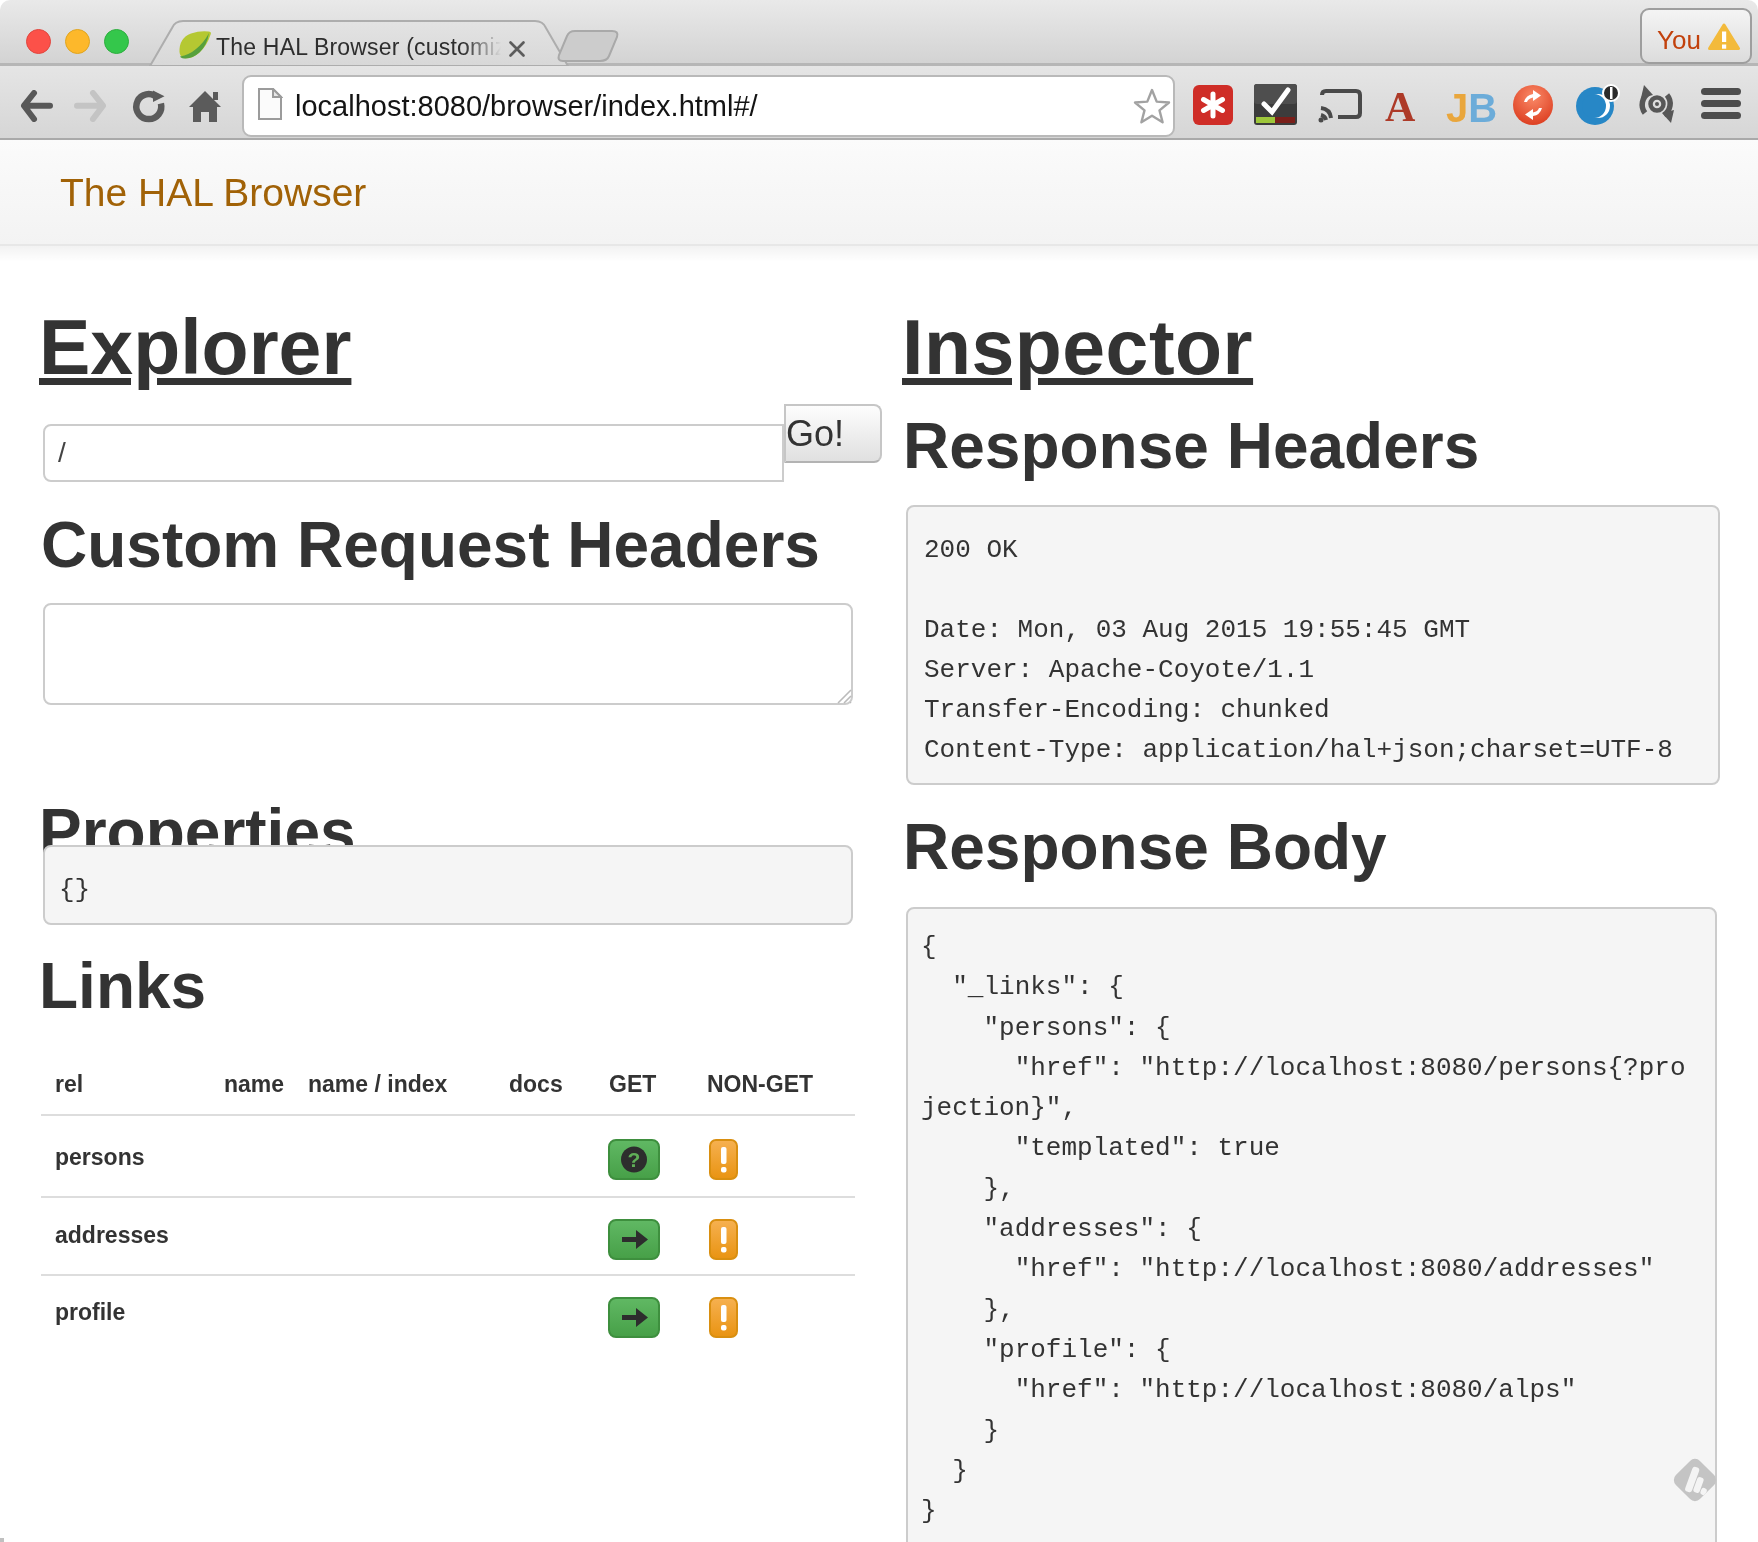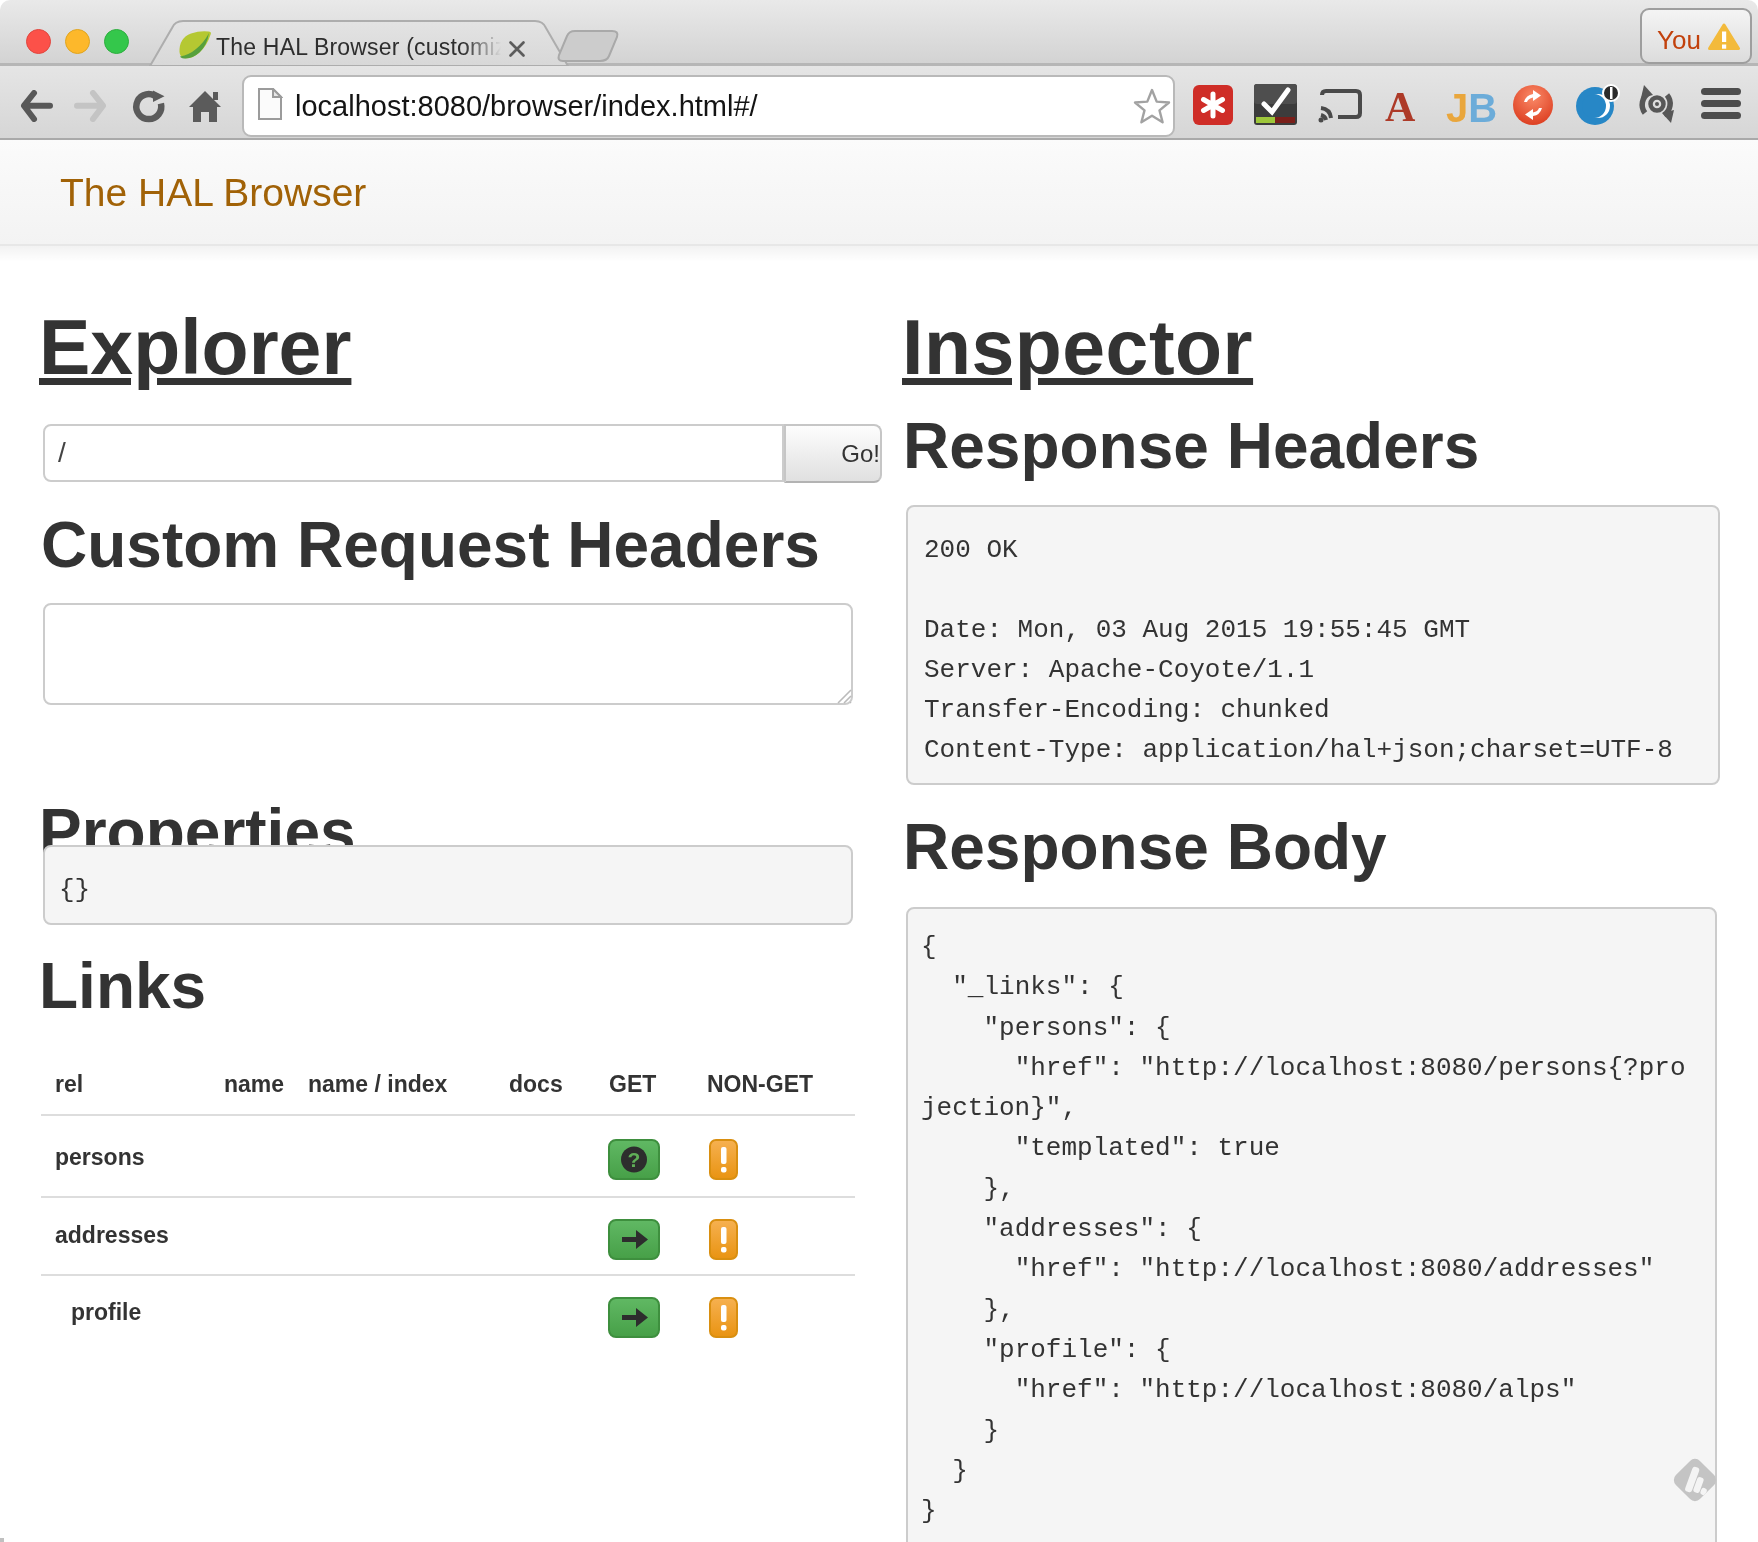--- a/index.html
+++ b/index.html
@@ -35,23 +35,23 @@
   #hInspector{left:902px;top:309px;letter-spacing:0.5px;}
   #hCRH{left:41px;top:513px;}
   #hProps{left:39px;top:800px;}
   #hLinks{left:39px;top:954px;}
   #hRH{left:903px;top:414px;}
   #hRB{left:903px;top:815px;}
   
   #slash-input{left:43px;top:424px;width:724px;height:54px;background:#fff;
     border:2px solid #ccc;border-radius:8px 0 0 8px;font-size:28px;color:#444;
     line-height:54px;padding-left:13px;}
-  #gobtn{left:784px;top:424px;width:94px;height:55px;border:2px solid #c6c6c6;
+  #gobtn{left:784px;top:404px;width:94px;height:55px;border:2px solid #c6c6c6;
     border-radius:0 8px 8px 0;background:linear-gradient(#fdfdfd,#e0e0e0);border-bottom-color:#b3b3b3;
-    font-size:24px;color:#333;text-align:right;line-height:55px;}
+    font-size:36px;color:#333;text-align:left;line-height:55px;}
   #ta{left:43px;top:603px;width:806px;height:98px;background:#fff;
     border:2px solid #ccc;border-radius:8px;}
   .prebox{margin:0;background:#f5f5f5;border:2px solid #ccc;border-radius:8px;
     font-family:"Liberation Mono",monospace;font-size:26px;color:#333;}
   #prop-pre{left:43px;top:845px;width:768px;padding:28px 24px 17px 14px;line-height:31px;}
   
   .th,.td{font-weight:bold;color:#333;font-size:23px;line-height:1;}
   .tline{}
   .tline{background:#ddd;height:2px;left:41px;width:814px;}
   
@@ -240,21 +240,21 @@
   <div class="abs btn-g" style="left:608px;top:1219px;"></div>
   <svg class="abs" style="left:608px;top:1219px;" width="52" height="41" viewBox="0 0 52 41">
     <path d="M14 18 L28 18 L28 11 L40 20.5 L28 30 L28 23 L14 23 Z" fill="#2d2d2d"></path>
   </svg>
   <div class="abs btn-o" style="left:709px;top:1219px;"></div>
   <svg class="abs" style="left:709px;top:1219px;" width="29" height="41" viewBox="0 0 29 41">
     <rect x="12" y="8" width="5.5" height="17" rx="2" fill="#fff"></rect>
     <rect x="12" y="28" width="5.5" height="5.5" rx="2" fill="#fff"></rect>
   </svg>
   <div class="abs tline" style="top:1274px;"></div>
-  <div class="abs td" style="left:55px;top:1301px;margin-left:16px;">profile</div>
+  <div class="abs td" style="left:55px;top:1301px;">profile</div>
   <div class="abs btn-g" style="left:608px;top:1297px;"></div>
   <svg class="abs" style="left:608px;top:1297px;" width="52" height="41" viewBox="0 0 52 41">
     <path d="M14 18 L28 18 L28 11 L40 20.5 L28 30 L28 23 L14 23 Z" fill="#2d2d2d"></path>
   </svg>
   <div class="abs btn-o" style="left:709px;top:1297px;"></div>
   <svg class="abs" style="left:709px;top:1297px;" width="29" height="41" viewBox="0 0 29 41">
     <rect x="12" y="8" width="5.5" height="17" rx="2" fill="#fff"></rect>
     <rect x="12" y="28" width="5.5" height="5.5" rx="2" fill="#fff"></rect>
   </svg>
   <div class="abs h2" id="hRH">Response Headers</div>

